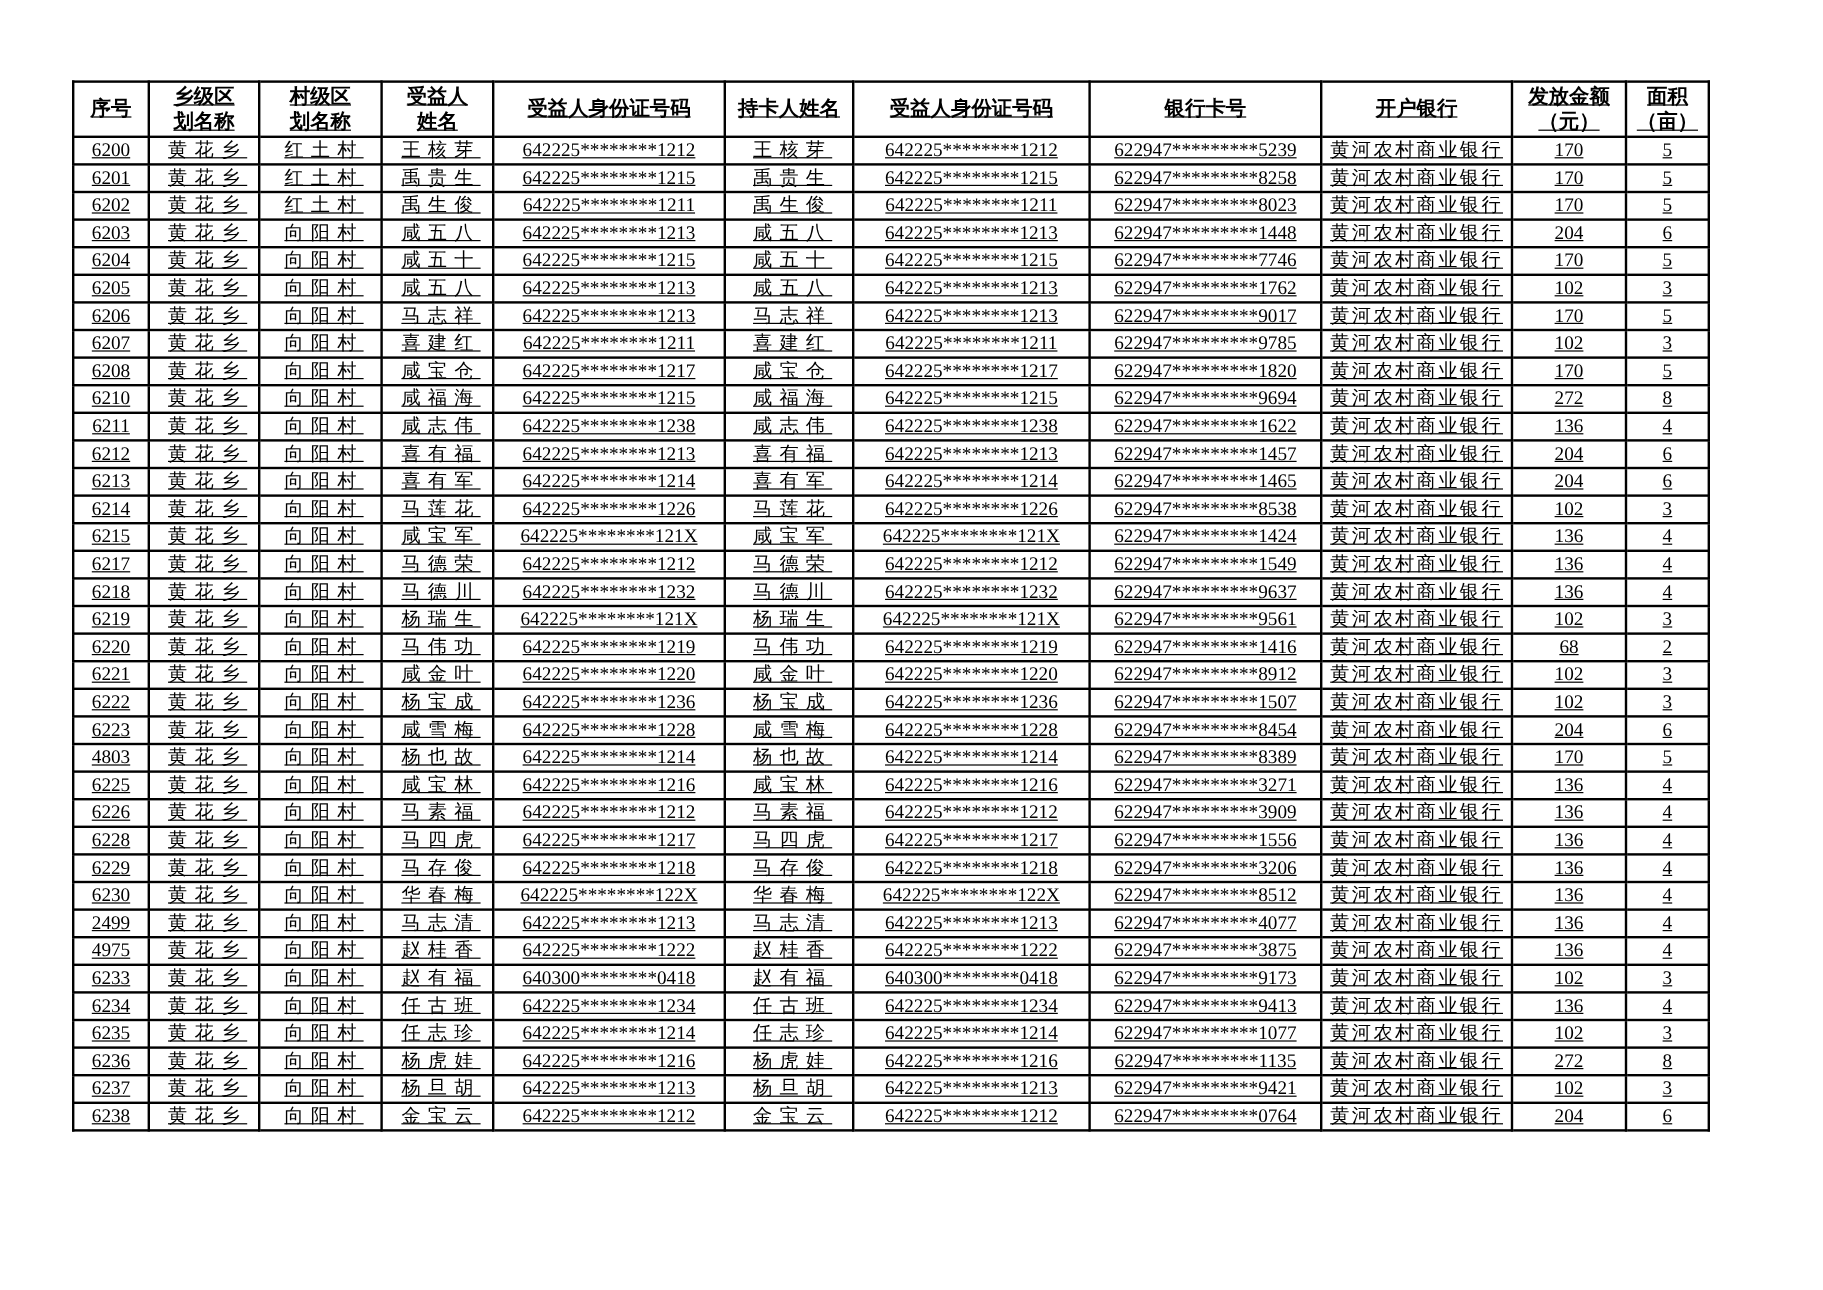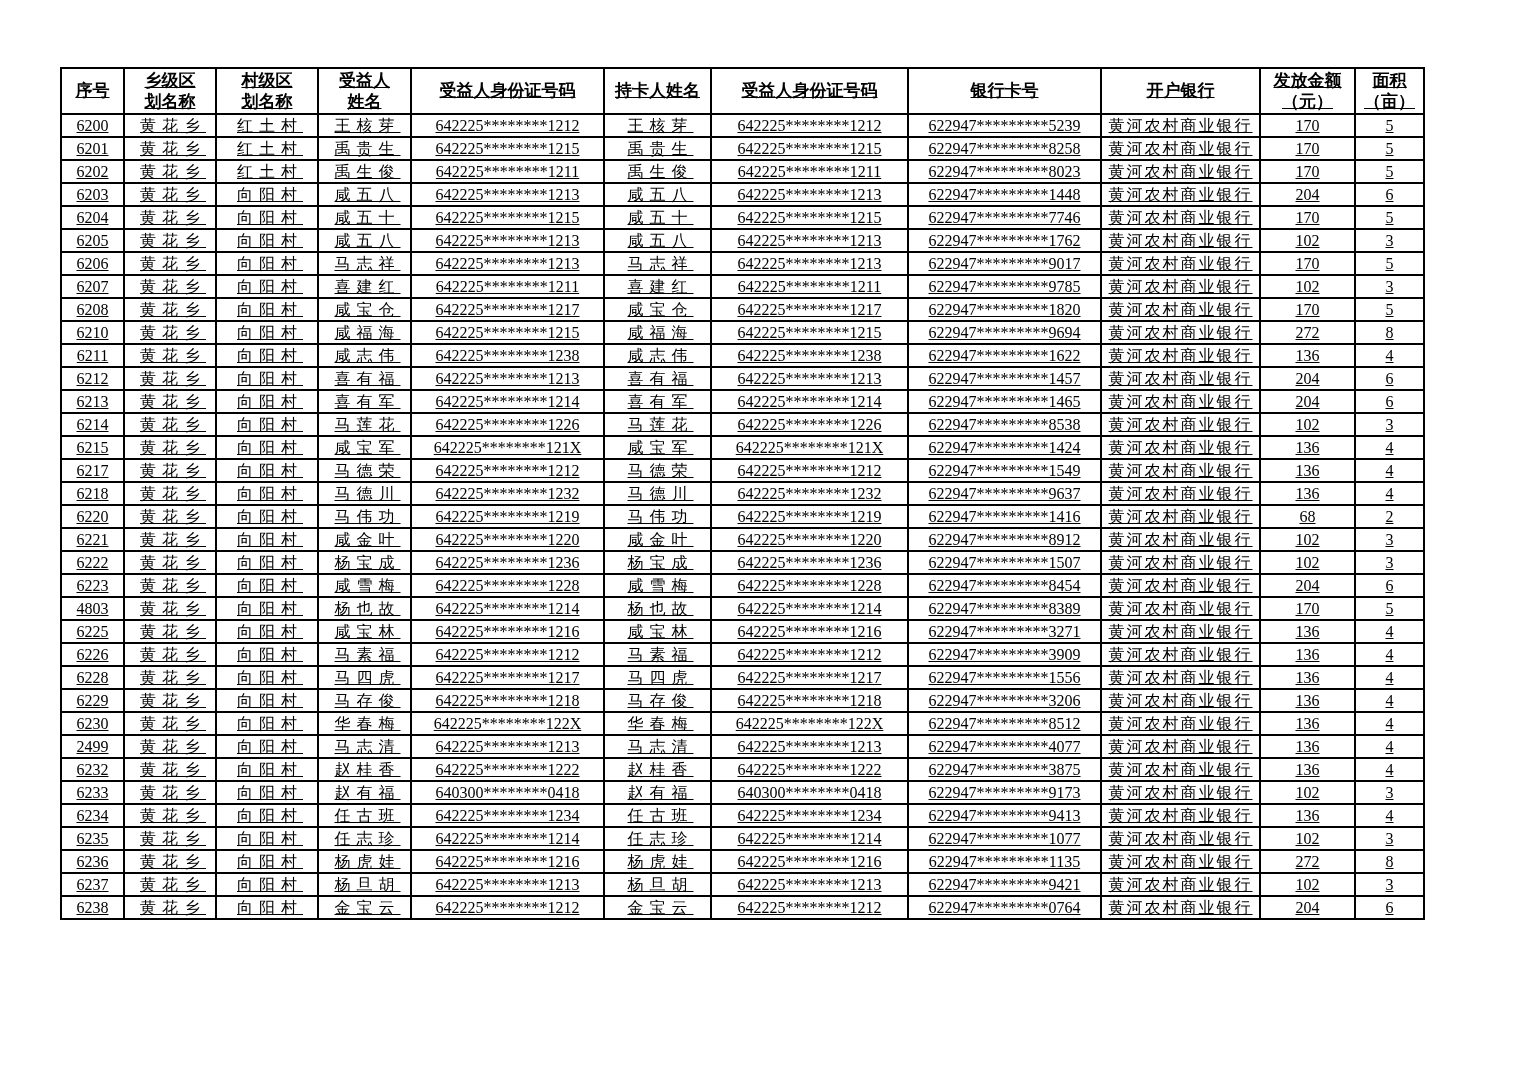--- a/index.html
+++ b/index.html
@@ -312,20 +312,33 @@
           <td class="c-beneficiary">马德川</td>
           <td class="c-beneficiary_id">642225********1232</td>
           <td class="c-cardholder">马德川</td>
           <td class="c-cardholder_id">642225********1232</td>
           <td class="c-bank_card">622947*********9637</td>
           <td class="c-bank">黄河农村商业银行</td>
           <td class="c-amount">136</td>
           <td class="c-area">4</td>
         </tr>
         <tr>
+          <td class="c-serial">6219</td>
+          <td class="c-township">黄花乡</td>
+          <td class="c-village">向阳村</td>
+          <td class="c-beneficiary">杨瑞生</td>
+          <td class="c-beneficiary_id">642225********121X</td>
+          <td class="c-cardholder">杨瑞生</td>
+          <td class="c-cardholder_id">642225********121X</td>
+          <td class="c-bank_card">622947*********9561</td>
+          <td class="c-bank">黄河农村商业银行</td>
+          <td class="c-amount">102</td>
+          <td class="c-area">3</td>
+        </tr>
+        <tr>
           <td class="c-serial">6220</td>
           <td class="c-township">黄花乡</td>
           <td class="c-village">向阳村</td>
           <td class="c-beneficiary">马伟功</td>
           <td class="c-beneficiary_id">642225********1219</td>
           <td class="c-cardholder">马伟功</td>
           <td class="c-cardholder_id">642225********1219</td>
           <td class="c-bank_card">622947*********1416</td>
           <td class="c-bank">黄河农村商业银行</td>
           <td class="c-amount">68</td>
@@ -455,21 +468,21 @@
           <td class="c-beneficiary">马志清</td>
           <td class="c-beneficiary_id">642225********1213</td>
           <td class="c-cardholder">马志清</td>
           <td class="c-cardholder_id">642225********1213</td>
           <td class="c-bank_card">622947*********4077</td>
           <td class="c-bank">黄河农村商业银行</td>
           <td class="c-amount">136</td>
           <td class="c-area">4</td>
         </tr>
         <tr>
-          <td class="c-serial">6232</td>
+          <td class="c-serial">4975</td>
           <td class="c-township">黄花乡</td>
           <td class="c-village">向阳村</td>
           <td class="c-beneficiary">赵桂香</td>
           <td class="c-beneficiary_id">642225********1222</td>
           <td class="c-cardholder">赵桂香</td>
           <td class="c-cardholder_id">642225********1222</td>
           <td class="c-bank_card">622947*********3875</td>
           <td class="c-bank">黄河农村商业银行</td>
           <td class="c-amount">136</td>
           <td class="c-area">4</td>

